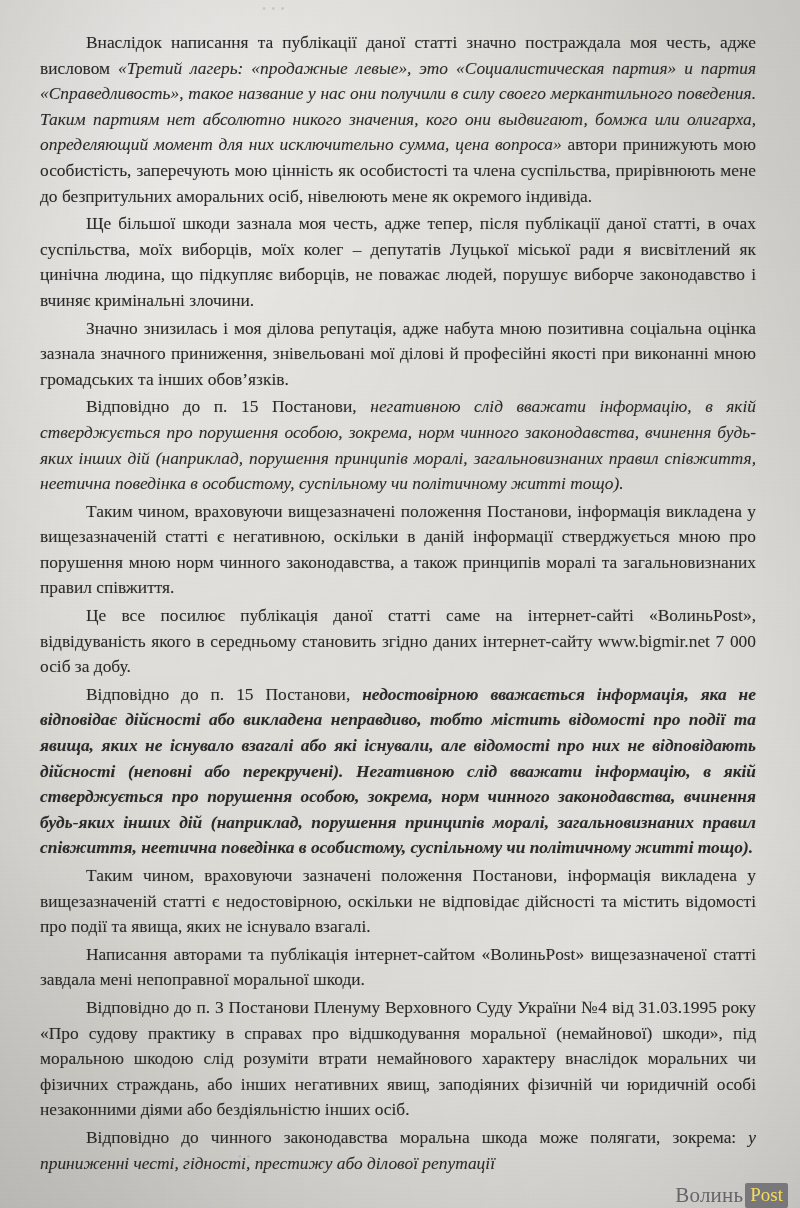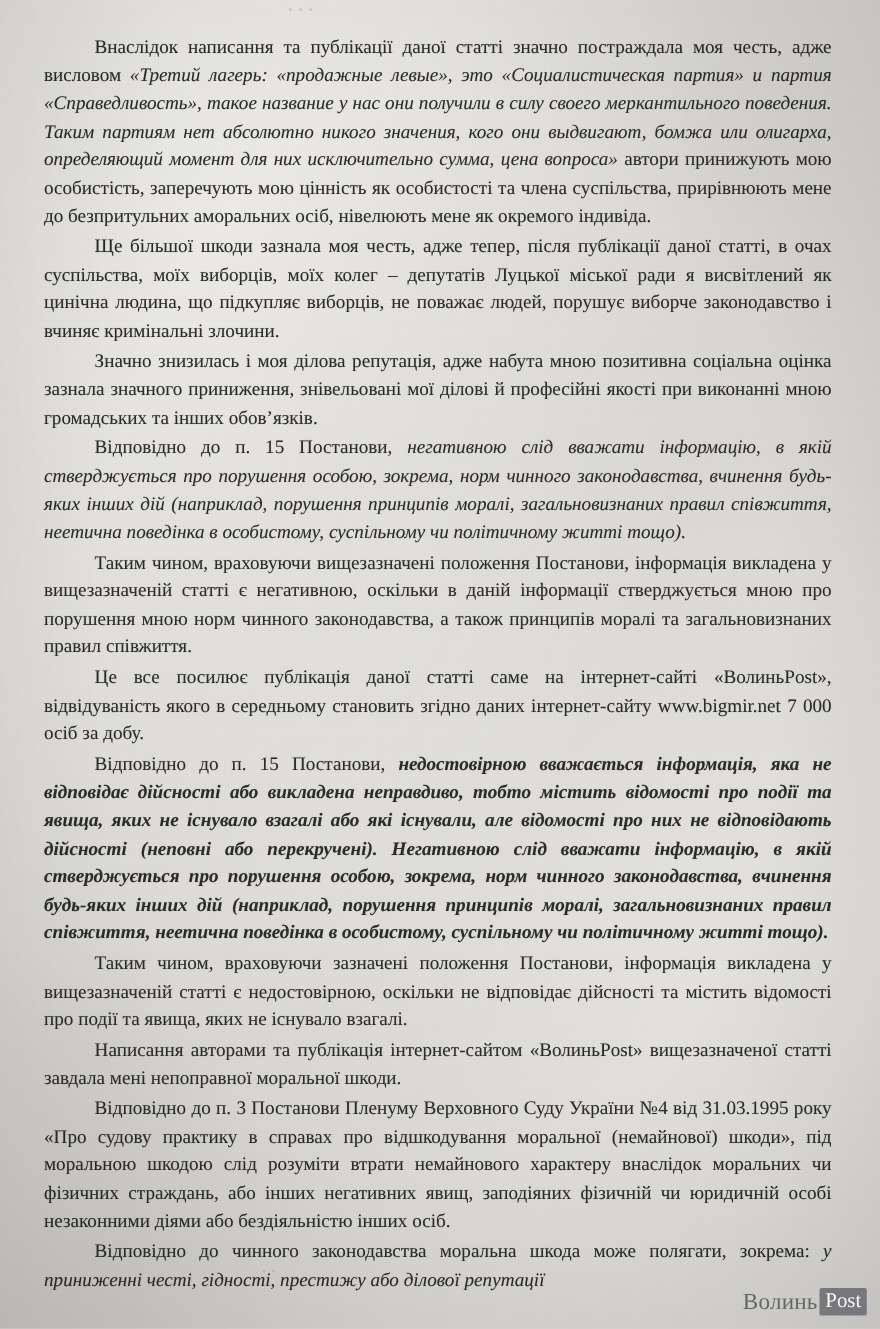--- a/index.html
+++ b/index.html
@@ -81,35 +81,35 @@
     font-style: italic;
   }
   .bolder {
     font-weight: 600;
   }
 
   
   .watermark {
     position: absolute;
     right: 12px;
-    bottom: 12px;
+    bottom: 0;
     display: flex;
     align-items: flex-start;
     font-family: "Liberation Serif", serif;
     font-size: 21px;
     color: #55555a;
     opacity: .85;
   }
   .watermark .wm-word {
     letter-spacing: .2px;
   }
   .watermark .wm-box {
     display: inline-block;
     background: #6a6a70;
-    color: #ffffff;
+    color: #fde047;
     padding: 1px 5px 2px 5px;
     margin-left: 2px;
     border-radius: 2px;
     font-size: 19px;
   }
 </style>
 </head>
 <body>
 
 <div class="scan">

